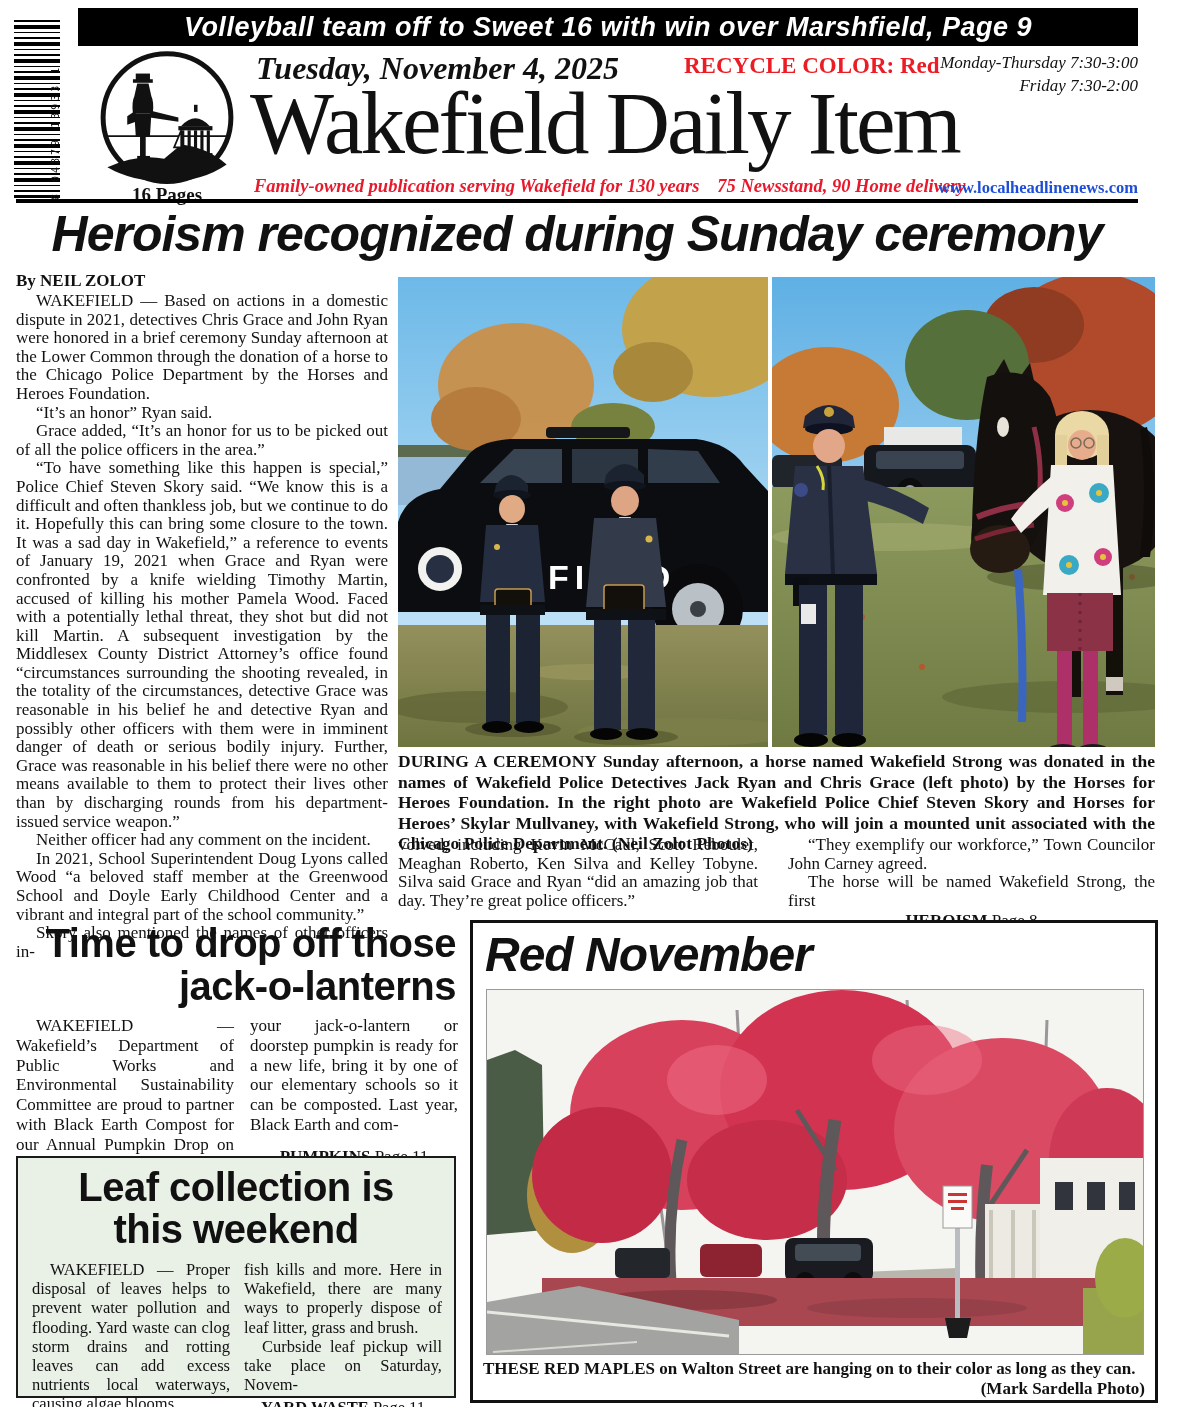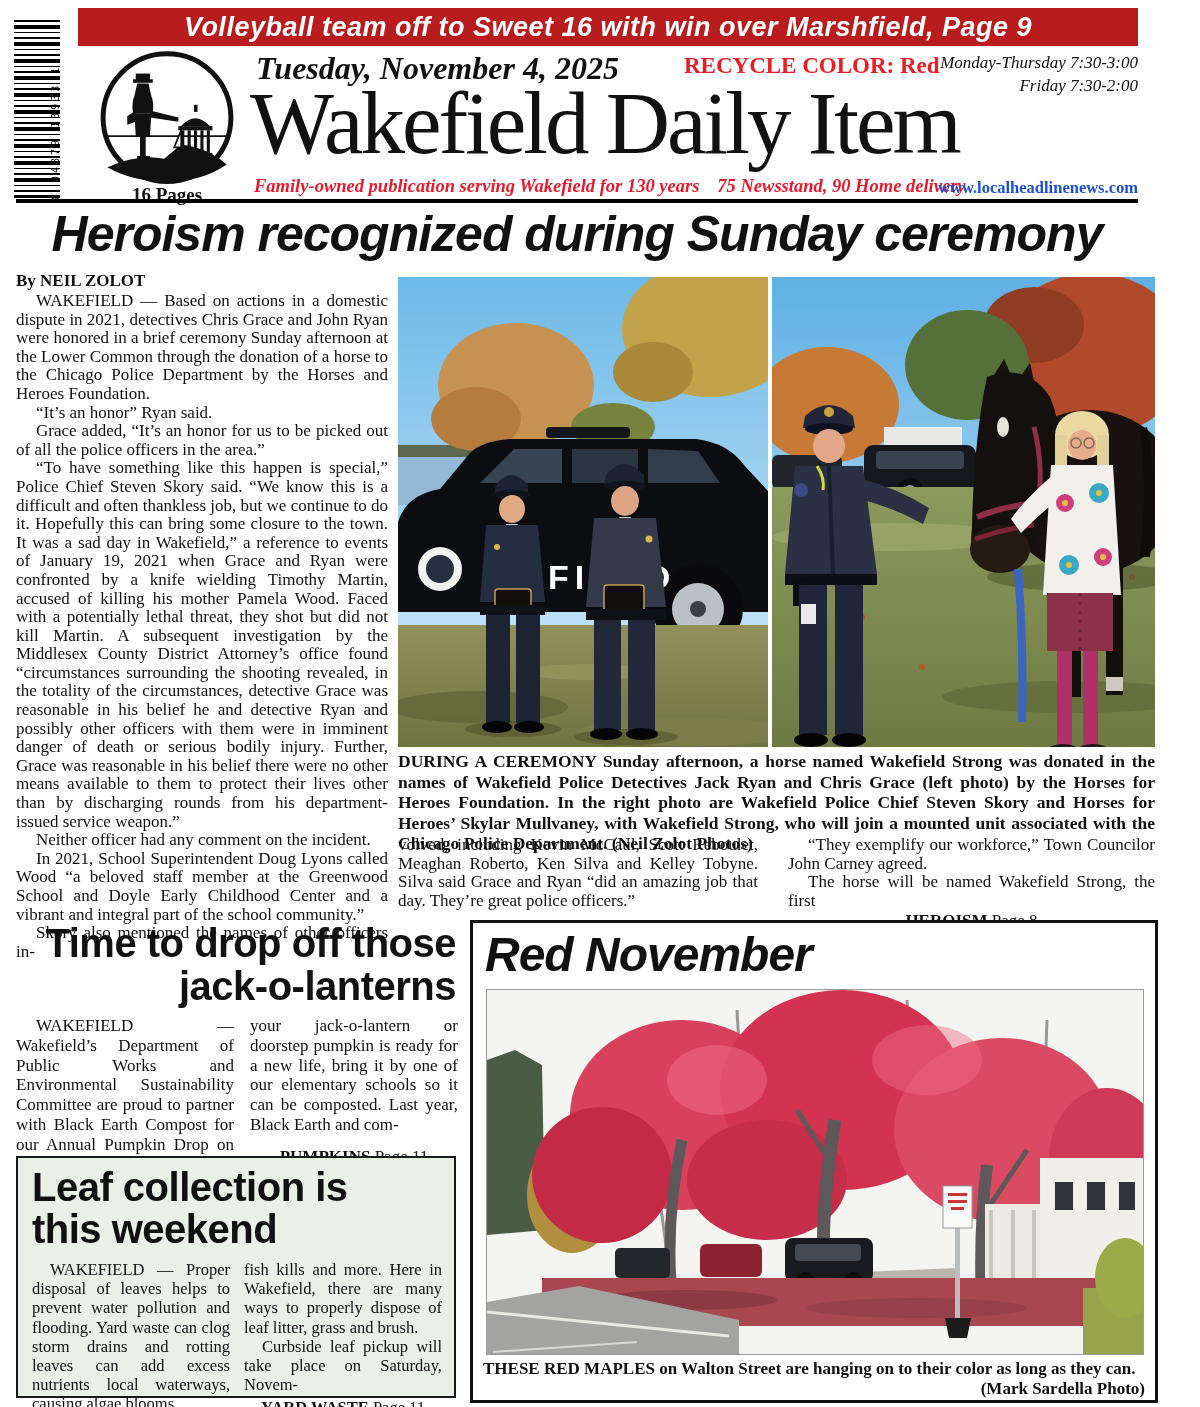--- a/index.html
+++ b/index.html
@@ -1,21 +1,21 @@
 <!DOCTYPE html>
 <html><head>
 <meta charset="utf-8">
 <style>
   html,body{margin:0;padding:0;background:#fff;}
   .page{position:relative;width:1200px;height:1407px;background:#fff;overflow:hidden;
         font-family:"Liberation Serif",serif;color:#111;}
   .abs{position:absolute;}
 
   
-  .banner{left:78px;top:8px;width:1060px;height:38px;background:#b91c1c;color:#fff;
+  .banner{left:78px;top:8px;width:1060px;height:38px;background:#000000;color:#fff;
           font-family:"Liberation Sans",sans-serif;font-weight:bold;font-style:italic;
           font-size:27px;line-height:38px;text-align:center;letter-spacing:.5px;}
 
   
   .barcode{left:14px;top:20px;width:46px;height:178px;
            background:repeating-linear-gradient(180deg,#000 0 2px,#fff 2px 5px,#000 5px 9px,#fff 9px 12px,#000 12px 13px,#fff 13px 17px);}
   .barcode-digits{left:50px;top:14px;width:186px;transform:rotate(-90deg) translateX(-186px);
            transform-origin:0 0;font-family:"DejaVu Sans Mono",monospace;font-size:10px;letter-spacing:3px;}
 
   
@@ -50,22 +50,22 @@
 
   
   .pumpkin-head{left:10px;top:922px;width:446px;text-align:right;
                 font-family:"Liberation Sans",sans-serif;font-weight:bold;font-size:40px;line-height:1.07;letter-spacing:-.5px;}
   .pumpkin-col1{left:16px;top:1016px;width:218px;font-size:17px;line-height:19.8px;}
   .pumpkin-col2{left:250px;top:1016px;width:208px;font-size:17px;line-height:19.8px;}
   .pumpkin-col2 .jump{margin-top:12px !important;}
 
   
   .leaf-box{left:16px;top:1156px;width:436px;height:238px;background:#e9f0e6;border:2px solid #1a1a1a;}
-  .leaf-head{position:absolute;top:8px;left:0;width:100%;
-             font-family:"Liberation Sans",sans-serif;font-weight:bold;font-size:40px;line-height:1.05;letter-spacing:-.5px;margin-left:14px;}
+  .leaf-head{position:absolute;top:8px;left:0;width:100%;text-align:center;
+             font-family:"Liberation Sans",sans-serif;font-weight:bold;font-size:40px;line-height:1.05;letter-spacing:-.5px;}
   .leaf-col{position:absolute;top:102px;font-size:16.5px;line-height:19.2px;text-align:justify;}
   .leaf-col p{margin:0;text-indent:18px;}
   .leaf-col1{left:14px;width:198px;}
   .leaf-col2{left:226px;width:198px;}
   .leaf-col2 .jump{margin-top:4px !important;}
 
   
   .rn-box{left:470px;top:920px;width:682px;height:477px;border:3px solid #111;background:#fff;}
   .rn-title{position:absolute;top:4px;left:12px;font-family:"Liberation Sans",sans-serif;
             font-weight:bold;font-style:italic;font-size:48px;letter-spacing:-1px;}

